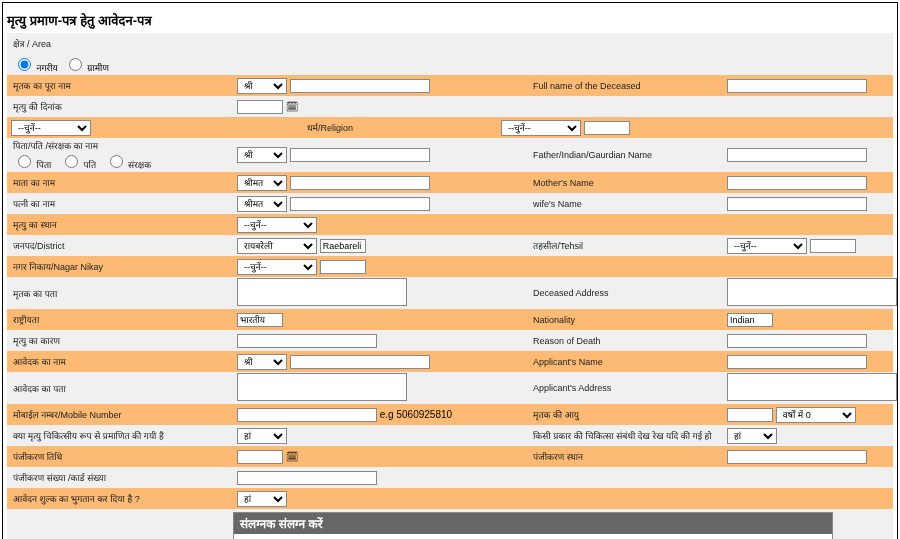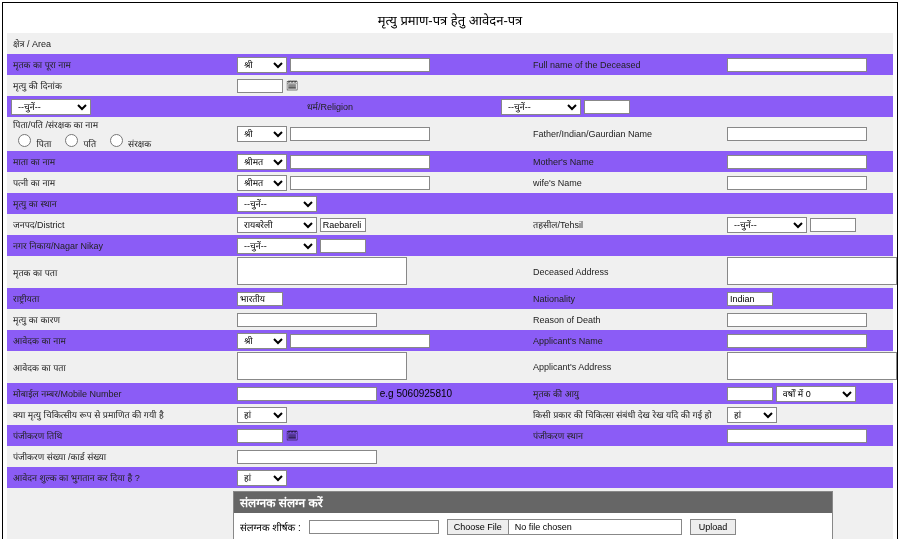--- a/index.html
+++ b/index.html
@@ -1,20 +1,20 @@
 <!DOCTYPE html>
 <html><head>
 <meta charset="utf-8">
 <style>
 body{margin:0;font-family:Arial,sans-serif;font-size:10px;background:#fff}
 .container{border:1px solid #000;margin:2px;padding:4px}
-h2{text-align:center;font-size:13px;margin:4px 0;font-weight:normal}
+h2{text-align:left;font-size:13px;margin:4px 0;font-weight:bold}
 .row{display:flex;align-items:center;min-height:19px;padding:1px 0}
 .row.odd{background:#f0f0f0}
-.row.even{background:#8b5cf6}
+.row.even{background:#fdba74}
 .lbl{flex:0 0 220px;padding-left:6px;font-size:9px;color:#222}
 .ctrl{flex:0 0 290px;padding-left:4px}
 .lbl2{flex:0 0 190px;padding-left:6px;font-size:9px;color:#222}
 .ctrl2{flex:1;padding-left:4px}
 input[type=text],textarea,select{font-size:9px;font-family:inherit;border:1px solid #888;background:#fff;padding:1px 2px;height:14px;box-sizing:border-box}
 textarea{height:28px;width:170px;resize:none}
 select{height:16px}
 .sel-sm{width:50px}
 .sel-md{width:80px}
 .txt-sm{width:46px}
@@ -29,20 +29,24 @@
 .file-txt{padding:2px 6px;width:160px}
 </style>
 </head>
 <body>
 
 <div class="container">
 <h2>मृत्यु प्रमाण-पत्र हेतु आवेदन-पत्र</h2>
 
 <div class="row odd">
  <div class="lbl">क्षेत्र / Area</div>
+</div>
+<div class="row odd radio-grp" style="padding-left:6px">
+ <label><input type="radio" name="area" checked="" style=""> <span>नगरीय</span></label>
+ <label><input type="radio" name="area" style=""> <span>ग्रामीण</span></label>
 </div>
 
 <div class="row even">
  <div class="lbl">मृतक का पूरा नाम</div>
  <div class="ctrl"><select class="sel-sm"><option>श्री</option></select> <input type="text" class="txt-md" style=""></div>
  <div class="lbl2">Full name of the Deceased</div>
  <div class="ctrl2"><input type="text" class="txt-md" style=""></div>
 </div>
 
 <div class="row odd">

